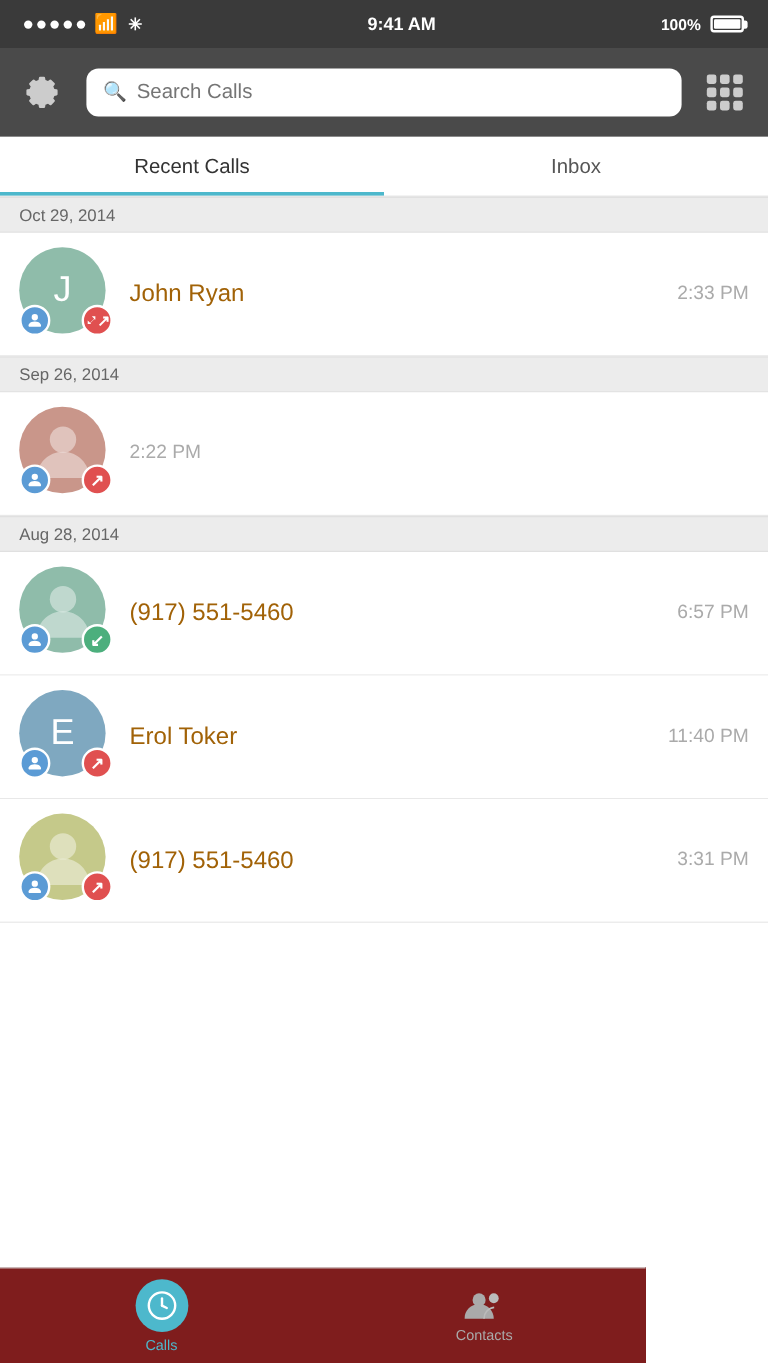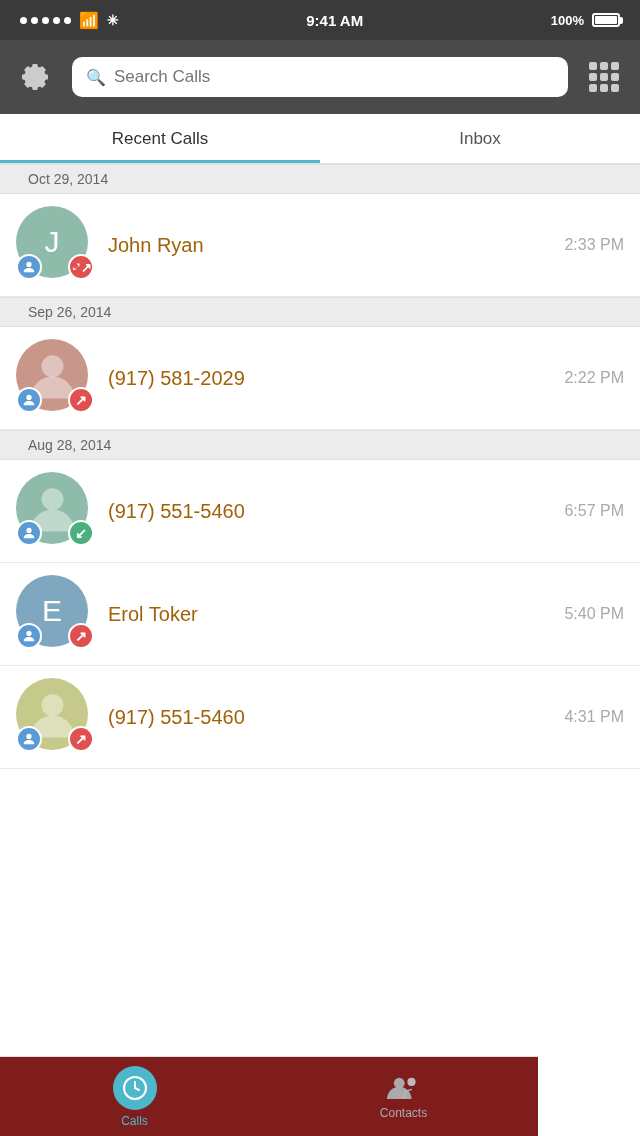--- a/index.html
+++ b/index.html
@@ -174,21 +174,21 @@
       bottom: 0;
       left: 0;
       right: 0;
       height: 3px;
       background: #4db8cc;
     }
 
     
     .date-separator {
       background: #ececec;
-      padding: 6px 28px;
+      padding: 6px 16px;
       font-size: 14px;
       color: #666;
       border-top: 1px solid #e0e0e0;
       border-bottom: 1px solid #e0e0e0;
     }
 
     
     .call-row {
       display: flex;
       align-items: center;
@@ -424,23 +424,20 @@
       </div>
       <div class="badge-user">
         <svg viewBox="0 0 16 16" fill="#fff">
             <path d="M8 8a3 3 0 1 0 0-6 3 3 0 0 0 0 6zm-5 6s-1 0-1-1 1-4 6-4 6 3 6 4-1 1-1 1H3z"></path>
           </svg>
       </div>
       <div class="badge-call outgoing" style="display:flex;align-items:center;justify-content:center;">
         <span style="font-size:14px; color:#fff; font-weight:bold; line-height:1;">↗</span>
       </div>
     </div>
-    <div class="call-info">
-      <div class="call-name">(917) 581-2029</div>
-    </div>
     <div class="call-time">2:22 PM</div>
   </div>
 
   <div class="date-separator">Aug 28, 2014</div>
 
   <div class="call-row">
     <div class="avatar-container">
       <div class="avatar-circle" style="background:#8fbcaa;">
         <svg class="silhouette-svg" viewBox="0 0 60 60" fill="none">
           <circle cx="30" cy="20" r="12" fill="rgba(255,255,255,0.5)"></circle>
@@ -472,21 +469,21 @@
             <path d="M8 8a3 3 0 1 0 0-6 3 3 0 0 0 0 6zm-5 6s-1 0-1-1 1-4 6-4 6 3 6 4-1 1-1 1H3z"></path>
           </svg>
       </div>
       <div class="badge-call outgoing" style="display:flex;align-items:center;justify-content:center;">
         <span style="font-size:14px; color:#fff; font-weight:bold; line-height:1;">↗</span>
       </div>
     </div>
     <div class="call-info">
       <div class="call-name">Erol Toker</div>
     </div>
-    <div class="call-time">5:40 PM</div>
+    <div class="call-time">11:40 PM</div>
   </div>
 
   <div class="call-row">
     <div class="avatar-container">
       <div class="avatar-circle" style="background:#c5c98a;">
         <svg class="silhouette-svg" viewBox="0 0 60 60" fill="none">
           <circle cx="30" cy="20" r="12" fill="rgba(255,255,255,0.5)"></circle>
           <path d="M6 55c0-13.25 10.75-24 24-24s24 10.75 24 24" fill="rgba(255,255,255,0.5)"></path>
         </svg>
       </div>
@@ -495,21 +492,21 @@
             <path d="M8 8a3 3 0 1 0 0-6 3 3 0 0 0 0 6zm-5 6s-1 0-1-1 1-4 6-4 6 3 6 4-1 1-1 1H3z"></path>
           </svg>
       </div>
       <div class="badge-call outgoing" style="display:flex;align-items:center;justify-content:center;">
         <span style="font-size:14px; color:#fff; font-weight:bold; line-height:1;">↗</span>
       </div>
     </div>
     <div class="call-info">
       <div class="call-name">(917) 551-5460</div>
     </div>
-    <div class="call-time">4:31 PM</div>
+    <div class="call-time">3:31 PM</div>
   </div>
 
 </div>
 
 <div class="bottom-tab-bar">
   <div class="bottom-tab active">
     <div class="clock-circle">
       <svg class="clock-svg" viewBox="0 0 26 26" fill="none">
         <circle cx="13" cy="13" r="11" stroke="#fff" stroke-width="2"></circle>
         <line x1="13" y1="7" x2="13" y2="13" stroke="#fff" stroke-width="2" stroke-linecap="round"></line>

